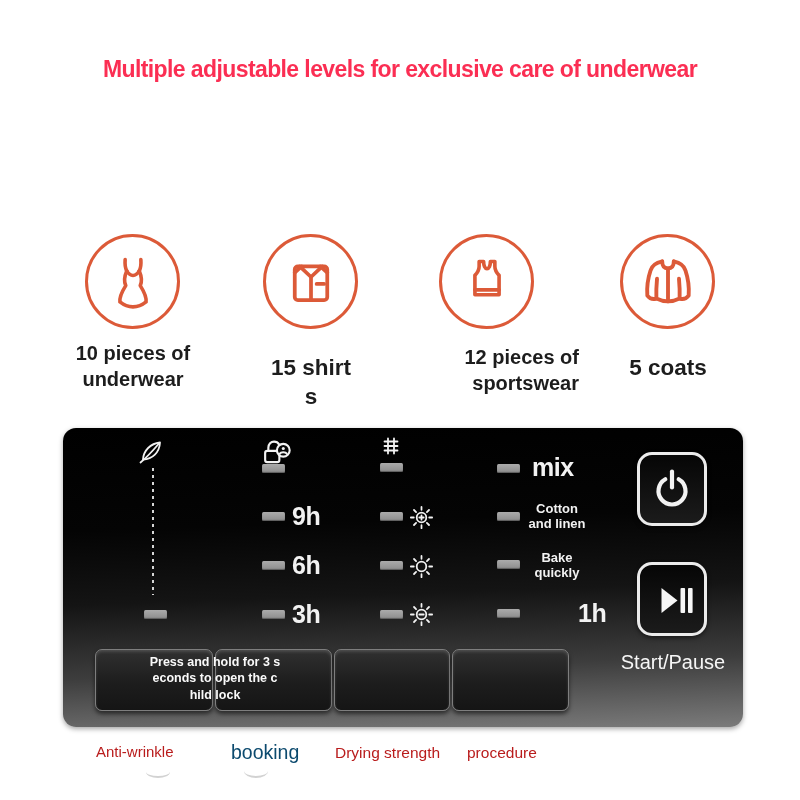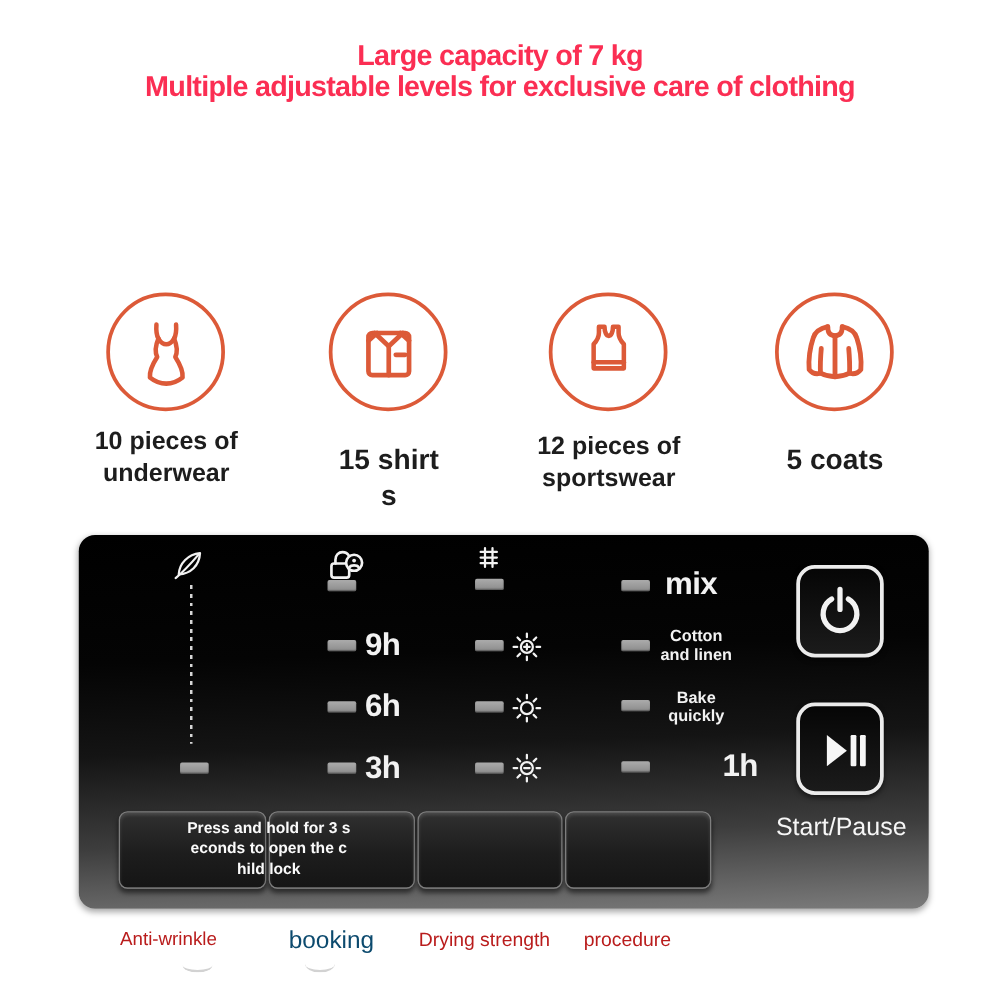--- a/index.html
+++ b/index.html
@@ -48,22 +48,21 @@
   
   .foot-label{position:absolute;color:#b91c1c;font-size:15px;}
   .foot-arc{position:absolute;width:24px;height:10px;border-bottom:2px solid #c3c3c3;
             border-radius:0 0 50% 50%;opacity:.75;}
 </style>
 </head>
 <body>
 
 <div id="page">
 
-  <div class="title-line" style="top:31px;">Large capacity of 7 kg</div>
-  <div class="title-line" style="top:56px;">Multiple adjustable levels for exclusive care of clothing</div>
+  <div class="title-line" style="top:56px;">Multiple adjustable levels for exclusive care of underwear</div>
 
   <div class="cap-circle" style="left:85px;top:234px;">
     <svg width="58" height="58" viewBox="0 0 48 48">
       <path d="M17.5 5.5 C17.2 9.5 17.6 12.5 18.8 14.8"></path>
       <path d="M30.5 5.5 C30.8 9.5 30.4 12.5 29.2 14.8"></path>
       <path d="M18.8 14.8 C20.5 17.6 22 18.6 24 18.6 C26 18.6 27.5 17.6 29.2 14.8"></path>
       <path d="M18.8 14.8 C16.8 19.5 16.4 23.5 18 27 C14.5 32.5 12.8 37 13.2 40.5 C16.8 43.4 20.4 44.6 24 44.6 C27.6 44.6 31.2 43.4 34.8 40.5 C35.2 37 33.5 32.5 30 27 C31.6 23.5 31.2 19.5 29.2 14.8"></path>
     </svg>
   </div>
   <div class="cap-caption" style="left:41px;top:340px;font-size:20px;">
@@ -85,21 +84,21 @@
     <span>15 shirt</span>
       <span>s</span>
   </div>
 
   <div class="cap-circle" style="left:439px;top:234px;">
     <svg width="58" height="58" viewBox="0 0 48 48">
       <path d="M17.5 7 L21.2 7 C21.2 10.5 22.4 13 24 13 C25.6 13 26.8 10.5 26.8 7 L30.5 7 L30.5 11 C30.5 14 32 16.5 34 18.5 L34 34.5 L14 34.5 L14 18.5 C16 16.5 17.5 14 17.5 11 Z"></path>
       <path d="M14 30.5 H34"></path>
     </svg>
   </div>
-  <div class="cap-caption" style="left:395px;top:344px;font-size:20px;">
+  <div class="cap-caption" style="left:395px;top:344px;font-size:20px;text-align:right;">
     <span>12 pieces of</span>
       <span>sportswear</span>
   </div>
 
   <div class="cap-circle" style="left:620px;top:234px;">
     <svg width="62" height="62" viewBox="0 0 48 48">
       <path d="M19.5 8 C15 9 11.5 11.5 10.5 15 C8.5 21 7.5 28 8 34.5 C9.5 36.5 12 37.5 14.5 37"></path>
       <path d="M28.5 8 C33 9 36.5 11.5 37.5 15 C39.5 21 40.5 28 40 34.5 C38.5 36.5 36 37.5 33.5 37"></path>
       <path d="M15.5 21.5 C15 27 14.8 32 15 36.8 C18 38.3 21 39 24 39 C27 39 30 38.3 33 36.8 C33.2 32 33 27 32.5 21.5"></path>
       <path d="M19.5 8 C19.5 11.5 21 13.5 24 13.5 C27 13.5 28.5 11.5 28.5 8"></path>

